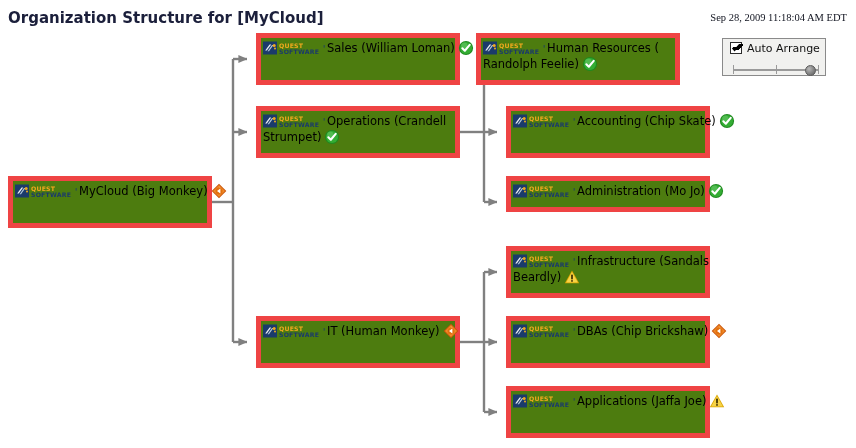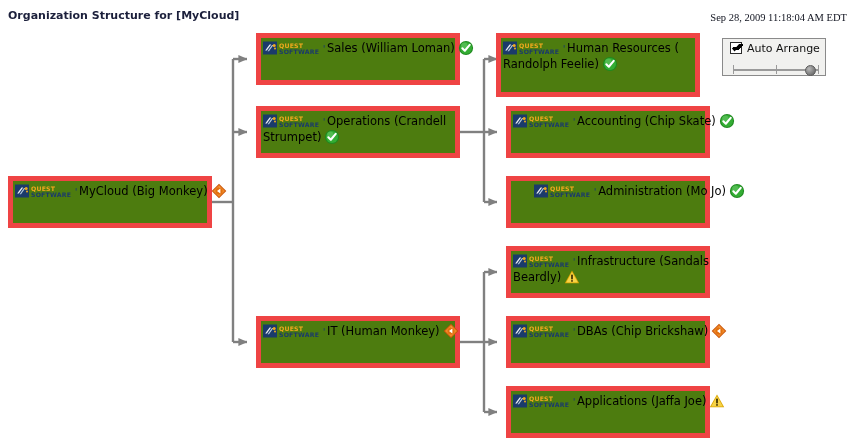--- a/index.html
+++ b/index.html
@@ -14,21 +14,21 @@
     overflow: hidden;
     font-family: "DejaVu Sans", "Liberation Sans", sans-serif;
     color: #000000;
   }
 
   
   #page-title {
     position: absolute;
     left: 8px;
     top: 9px;
-    font-size: 11px;
+    font-size: 15px;
     font-weight: bold;
     color: #1b1f3b;
     letter-spacing: 0px;
     white-space: nowrap;
   }
   #timestamp {
     position: absolute;
     right: 9px;
     top: 12px;
     font-size: 10.5px;
@@ -287,21 +287,21 @@
               <text x="16" y="12.6" font-family="DejaVu Sans, Liberation Sans, sans-serif" font-size="6.2" font-weight="bold" fill="#1b3a6b" letter-spacing="0.2">SOFTWARE</text>
               <text x="59.4" y="7.4" font-family="DejaVu Sans, sans-serif" font-size="4" fill="#1b3a6b">®</text>
             </svg></span><span class="node-label">IT (Human Monkey)</span><span><svg class="status-ico" viewBox="0 0 16 16" aria-hidden="true">
               <path d="M8 0.7 L15.3 8 L8 15.3 L0.7 8 z" fill="#c8540a"></path>
               <path d="M8 2.0 L14.0 8 L8 14.0 L2.0 8 z" fill="#f08a28"></path>
               <path d="M8 3.3 L10.6 5.9 L8 5.9 z" fill="#f6b765" opacity="0.8"></path>
               <circle cx="8" cy="8" r="3.5" fill="#e2700f"></circle>
               <path d="M9.4 5.4 L6.0 8.0 L9.4 10.6 z" fill="#ffffff"></path>
             </svg></span></div>
       </div>
-      <div class="node" style="left: 496px; top: 33px; width: 204px; height: 64px;">
+      <div class="node" style="left: 476px; top: 33px; width: 204px; height: 52px;">
         <div class="node-content"><span><svg class="qlogo" viewBox="0 0 62 14" aria-hidden="true">
               <rect x="0" y="0.5" width="14" height="13" fill="#1b3a6b"></rect>
               <path d="M2.2 9.6 L6.6 3.4 L8.2 3.4 L3.8 9.6 z" fill="#ffffff" opacity="0.92"></path>
               <path d="M4.6 10.2 L9.0 4.0 L10.4 4.0 L6.0 10.2 z" fill="#cfe0f2" opacity="0.85"></path>
               <circle cx="11.2" cy="4.4" r="1.5" fill="#f0a81e"></circle>
               <circle cx="12.0" cy="7.4" r="1.0" fill="#f0a81e"></circle>
               <text x="16" y="6.6" font-family="DejaVu Sans, Liberation Sans, sans-serif" font-size="6.2" font-weight="bold" fill="#f0a81e" letter-spacing="0.2">QUEST</text>
               <text x="16" y="12.6" font-family="DejaVu Sans, Liberation Sans, sans-serif" font-size="6.2" font-weight="bold" fill="#1b3a6b" letter-spacing="0.2">SOFTWARE</text>
               <text x="59.4" y="7.4" font-family="DejaVu Sans, sans-serif" font-size="4" fill="#1b3a6b">®</text>
             </svg></span><span class="node-label">Human Resources ( Randolph Feelie)</span><span><svg class="status-ico" viewBox="0 0 16 16" aria-hidden="true">
@@ -321,21 +321,21 @@
               <text x="16" y="6.6" font-family="DejaVu Sans, Liberation Sans, sans-serif" font-size="6.2" font-weight="bold" fill="#f0a81e" letter-spacing="0.2">QUEST</text>
               <text x="16" y="12.6" font-family="DejaVu Sans, Liberation Sans, sans-serif" font-size="6.2" font-weight="bold" fill="#1b3a6b" letter-spacing="0.2">SOFTWARE</text>
               <text x="59.4" y="7.4" font-family="DejaVu Sans, sans-serif" font-size="4" fill="#1b3a6b">®</text>
             </svg></span><span class="node-label">Accounting (Chip Skate)</span><span><svg class="status-ico" viewBox="0 0 16 16" aria-hidden="true">
               <circle cx="8" cy="8" r="7.1" fill="#1f8a1f"></circle>
               <circle cx="8" cy="8" r="6" fill="#34ad34"></circle>
               <circle cx="6.3" cy="5.6" r="3.1" fill="#6cc96c" opacity="0.55"></circle>
               <path d="M4.3 8.3 L6.8 10.7 L11.7 4.9" stroke="#ffffff" stroke-width="2.1" fill="none" stroke-linecap="round" stroke-linejoin="round"></path>
             </svg></span></div>
       </div>
-      <div class="node" style="left: 506px; top: 176px; width: 204px; height: 52px; text-align: right;">
+      <div class="node" style="left: 506px; top: 176px; width: 204px; height: 36px;">
         <div class="node-content"><span><svg class="qlogo" viewBox="0 0 62 14" aria-hidden="true">
               <rect x="0" y="0.5" width="14" height="13" fill="#1b3a6b"></rect>
               <path d="M2.2 9.6 L6.6 3.4 L8.2 3.4 L3.8 9.6 z" fill="#ffffff" opacity="0.92"></path>
               <path d="M4.6 10.2 L9.0 4.0 L10.4 4.0 L6.0 10.2 z" fill="#cfe0f2" opacity="0.85"></path>
               <circle cx="11.2" cy="4.4" r="1.5" fill="#f0a81e"></circle>
               <circle cx="12.0" cy="7.4" r="1.0" fill="#f0a81e"></circle>
               <text x="16" y="6.6" font-family="DejaVu Sans, Liberation Sans, sans-serif" font-size="6.2" font-weight="bold" fill="#f0a81e" letter-spacing="0.2">QUEST</text>
               <text x="16" y="12.6" font-family="DejaVu Sans, Liberation Sans, sans-serif" font-size="6.2" font-weight="bold" fill="#1b3a6b" letter-spacing="0.2">SOFTWARE</text>
               <text x="59.4" y="7.4" font-family="DejaVu Sans, sans-serif" font-size="4" fill="#1b3a6b">®</text>
             </svg></span><span class="node-label">Administration (Mo Jo)</span><span><svg class="status-ico" viewBox="0 0 16 16" aria-hidden="true">

